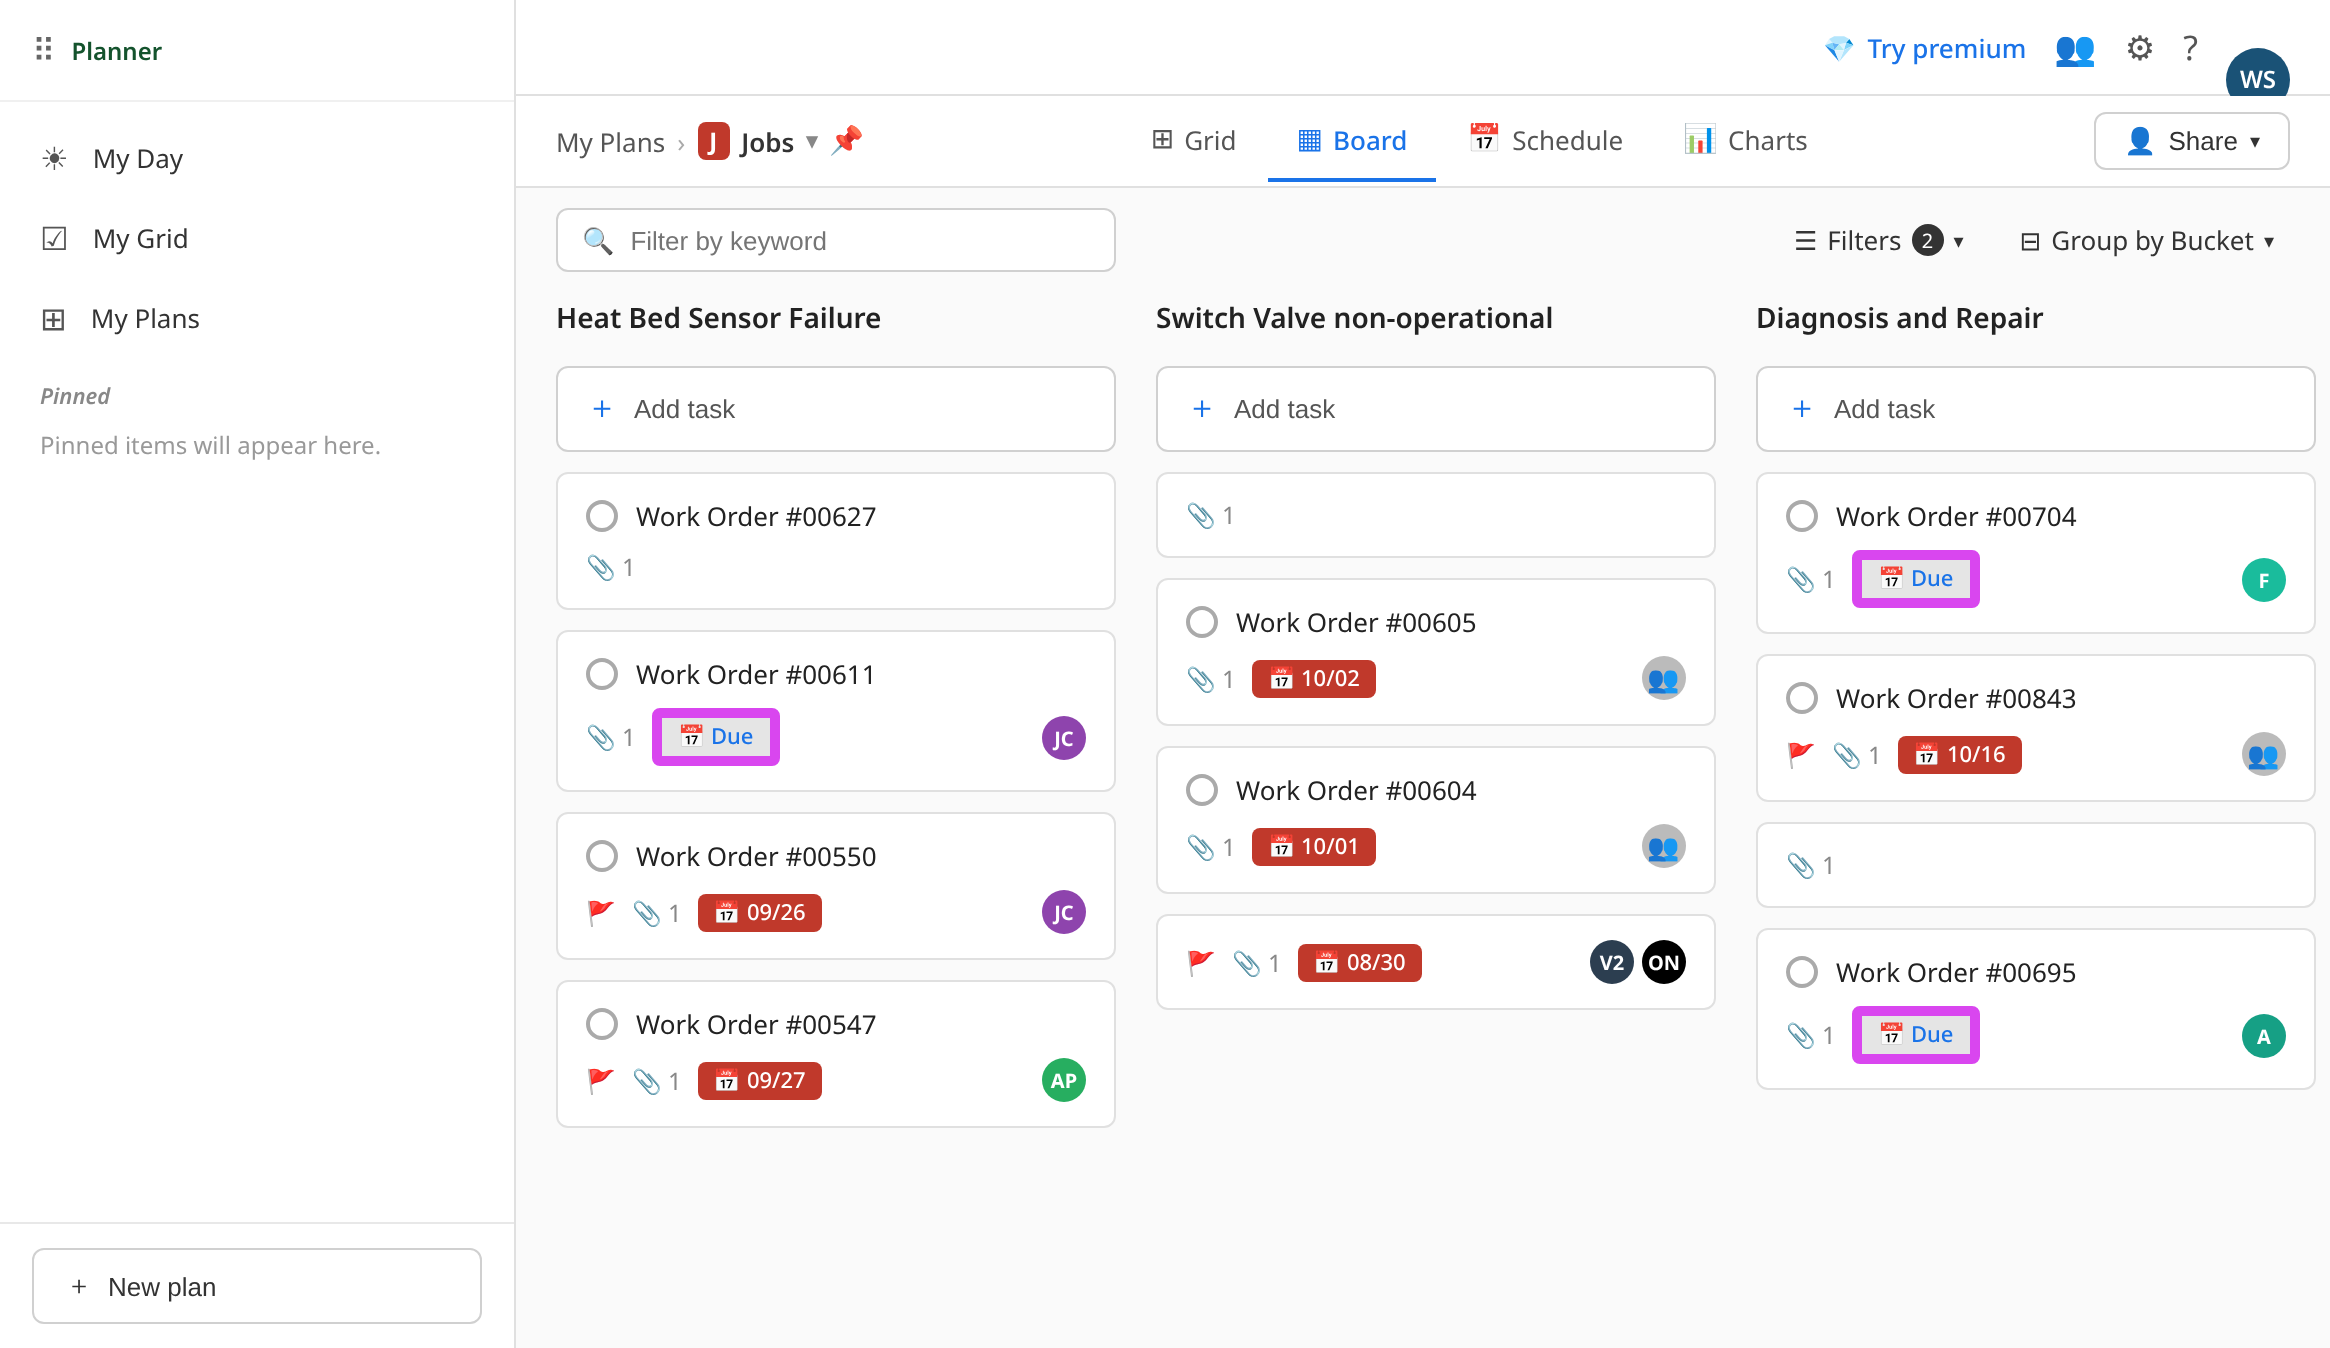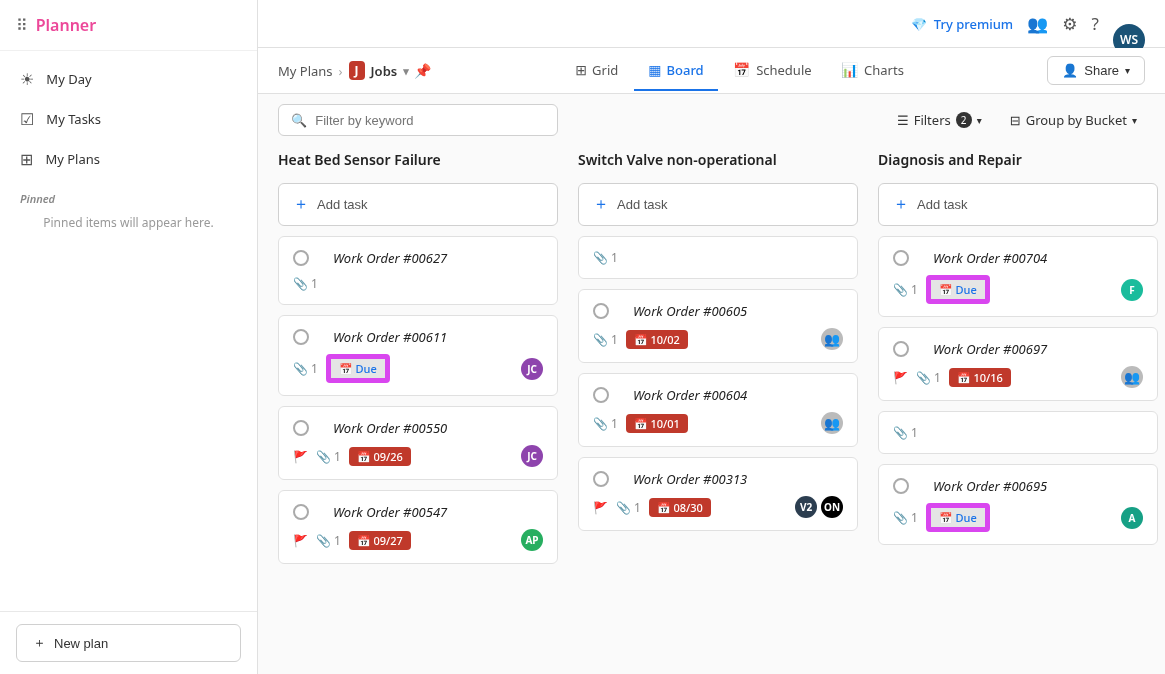--- a/index.html
+++ b/index.html
@@ -3,27 +3,27 @@
   <meta charset="utf-8">
   <style>
     * { box-sizing: border-box; margin: 0; padding: 0; }
     body { font-family: 'Segoe UI', system-ui, sans-serif; font-size: 13px; background: #f5f5f5; display: flex; height: 674px; overflow: hidden; }
 
     
     .sidebar { width: 258px; background: #fff; border-right: 1px solid #e0e0e0; display: flex; flex-direction: column; height: 100%; flex-shrink: 0; }
     .sidebar-header { display: flex; align-items: center; gap: 10px; padding: 14px 16px; border-bottom: 1px solid #f0f0f0; }
     .sidebar-logo { display: flex; align-items: center; gap: 8px; }
     .sidebar-logo .dots-icon { color: #666; font-size: 16px; }
-    .sidebar-logo .app-name { font-size: 16px; font-weight: 600; color: #ec4899; }
+    .sidebar-logo .app-name { font-size: 12px; font-weight: 600; color: #14532d; }
     .sidebar-nav { flex: 1; padding: 8px 0; }
     .nav-item { display: flex; align-items: center; gap: 12px; padding: 9px 20px; cursor: pointer; border-radius: 4px; color: #333; }
     .nav-item .nav-icon { font-size: 16px; color: #555; }
     .nav-item .nav-label { font-size: 13px; }
     .sidebar-section-label { padding: 12px 20px 4px; font-size: 11px; color: #888; font-weight: 600; text-transform: none; font-style: italic; }
-    .pinned-empty { padding: 4px 20px; font-size: 12px; color: #999; text-align: center; }
+    .pinned-empty { padding: 4px 20px; font-size: 12px; color: #999; }
     .sidebar-footer { padding: 12px 16px; border-top: 1px solid #e8e8e8; }
     .new-plan-btn { display: flex; align-items: center; gap: 8px; width: 100%; padding: 9px 16px; border: 1px solid #d0d0d0; border-radius: 6px; background: #fff; cursor: pointer; font-size: 13px; color: #333; }
 
     
     .main { flex: 1; display: flex; flex-direction: column; overflow: hidden; background: #fafafa; }
 
     
     .topbar { display: flex; align-items: center; justify-content: space-between; padding: 10px 20px; background: #fff; border-bottom: 1px solid #e0e0e0; height: 48px; }
     .topbar-right { display: flex; align-items: center; gap: 14px; }
     .topbar-icon { font-size: 17px; color: #555; cursor: pointer; }
@@ -50,21 +50,21 @@
     .filter-right { display: flex; align-items: center; gap: 12px; }
     .filter-btn { display: flex; align-items: center; gap: 5px; font-size: 13px; color: #333; cursor: pointer; padding: 4px 8px; border-radius: 4px; }
     .filter-badge { background: #333; color: #fff; border-radius: 50%; width: 16px; height: 16px; display: flex; align-items: center; justify-content: center; font-size: 10px; }
 
     
     .board { display: flex; gap: 20px; padding: 0 20px 20px; overflow-x: auto; flex: 1; overflow-y: hidden; }
     .bucket { width: 280px; flex-shrink: 0; display: flex; flex-direction: column; gap: 10px; }
     .bucket-title { font-size: 14px; font-weight: 600; color: #222; padding: 4px 0; }
     .add-task-btn { display: flex; align-items: center; gap: 8px; padding: 10px 14px; border: 1px solid #d0d0d0; border-radius: 6px; background: #fff; cursor: pointer; font-size: 13px; color: #555; width: 100%; }
     .task-card { background: #fff; border: 1px solid #e0e0e0; border-radius: 6px; padding: 12px 14px; cursor: pointer; }
-    .task-header { display: flex; align-items: center; gap: 24px; margin-bottom: 8px; font-style: italic; }
+    .task-header { display: flex; align-items: center; gap: 9px; margin-bottom: 8px; }
     .task-circle { width: 16px; height: 16px; border-radius: 50%; border: 2px solid #aaa; flex-shrink: 0; cursor: pointer; }
     .task-title { font-size: 13px; color: #222; }
     .task-meta { display: flex; align-items: center; justify-content: space-between; }
     .task-meta-left { display: flex; align-items: center; gap: 8px; color: #777; font-size: 12px; }
     .task-meta-right { display: flex; align-items: center; gap: 4px; }
     .due-badge { display: flex; align-items: center; gap: 4px; padding: 2px 8px; border-radius: 4px; font-size: 11px; font-weight: 500; }
     .due-badge.overdue { background: #c0392b; color: #fff; }
     .due-badge.normal { background: #e5e5e5; color: #1a73e8; border: 5px solid #d946ef; }
     .user-avatar { width: 22px; height: 22px; border-radius: 50%; display: flex; align-items: center; justify-content: center; font-size: 10px; font-weight: 700; color: #fff; }
     .flag-icon { color: #e74c3c; font-size: 12px; }
@@ -80,21 +80,21 @@
       <span class="app-name">Planner</span>
     </div>
   </div>
   <div class="sidebar-nav">
     <div class="nav-item">
       <span class="nav-icon">☀</span>
       <span class="nav-label">My Day</span>
     </div>
     <div class="nav-item">
       <span class="nav-icon">☑</span>
-      <span class="nav-label">My Tasks</span>
+      <span class="nav-label">My Grid</span>
     </div>
     <div class="nav-item">
       <span class="nav-icon">⊞</span>
       <span class="nav-label">My Plans</span>
     </div>
     <div class="sidebar-section-label">Pinned</div>
     <div class="pinned-empty">Pinned items will appear here.</div>
   </div>
   <div class="sidebar-footer">
     <button class="new-plan-btn">
@@ -275,24 +275,20 @@
             <div class="task-meta-left">
               <span class="attach-icon">📎 1</span>
               <span class="due-badge overdue">📅 10/01</span>
             </div>
             <div class="task-meta-right">
               <div class="user-avatar" style="background: rgb(187, 187, 187); font-size: 13px;">👥</div>
             </div>
           </div>
         </div>
         <div class="task-card">
-          <div class="task-header">
-            <div class="task-circle"></div>
-            <span class="task-title">Work Order #00313</span>
-          </div>
           <div class="task-meta">
             <div class="task-meta-left">
               <span class="flag-icon">🚩</span>
               <span class="attach-icon">📎 1</span>
               <span class="due-badge overdue">📅 08/30</span>
             </div>
             <div class="task-meta-right">
               <div class="user-avatar" style="background: rgb(44, 62, 80);">V2</div>
               <div class="user-avatar" style="background: #000000;">ON</div>
             </div>
@@ -313,21 +309,21 @@
               <span class="due-badge normal">📅 Due</span>
             </div>
             <div class="task-meta-right">
               <div class="user-avatar" style="background: rgb(26, 188, 156);">F</div>
             </div>
           </div>
         </div>
         <div class="task-card">
           <div class="task-header">
             <div class="task-circle"></div>
-            <span class="task-title">Work Order #00697</span>
+            <span class="task-title">Work Order #00843</span>
           </div>
           <div class="task-meta">
             <div class="task-meta-left">
               <span class="flag-icon">🚩</span>
               <span class="attach-icon">📎 1</span>
               <span class="due-badge overdue">📅 10/16</span>
             </div>
             <div class="task-meta-right">
               <div class="user-avatar" style="background: rgb(187, 187, 187); font-size: 13px;">👥</div>
             </div>

